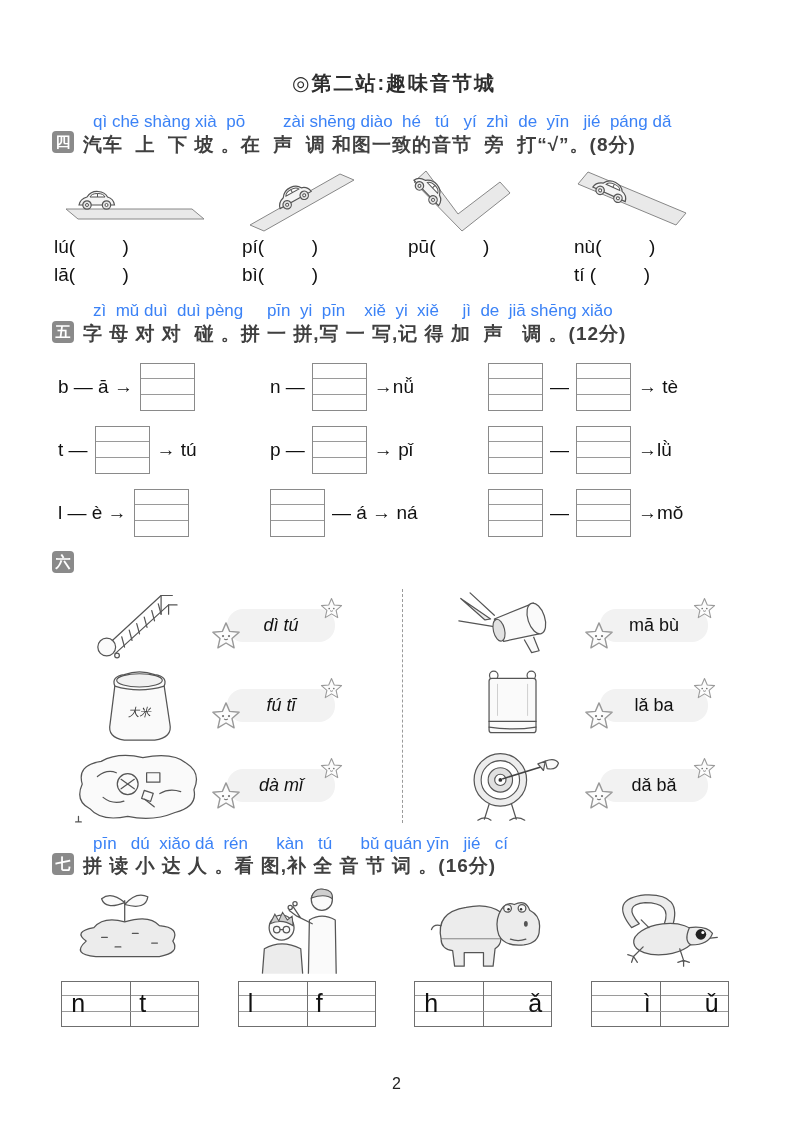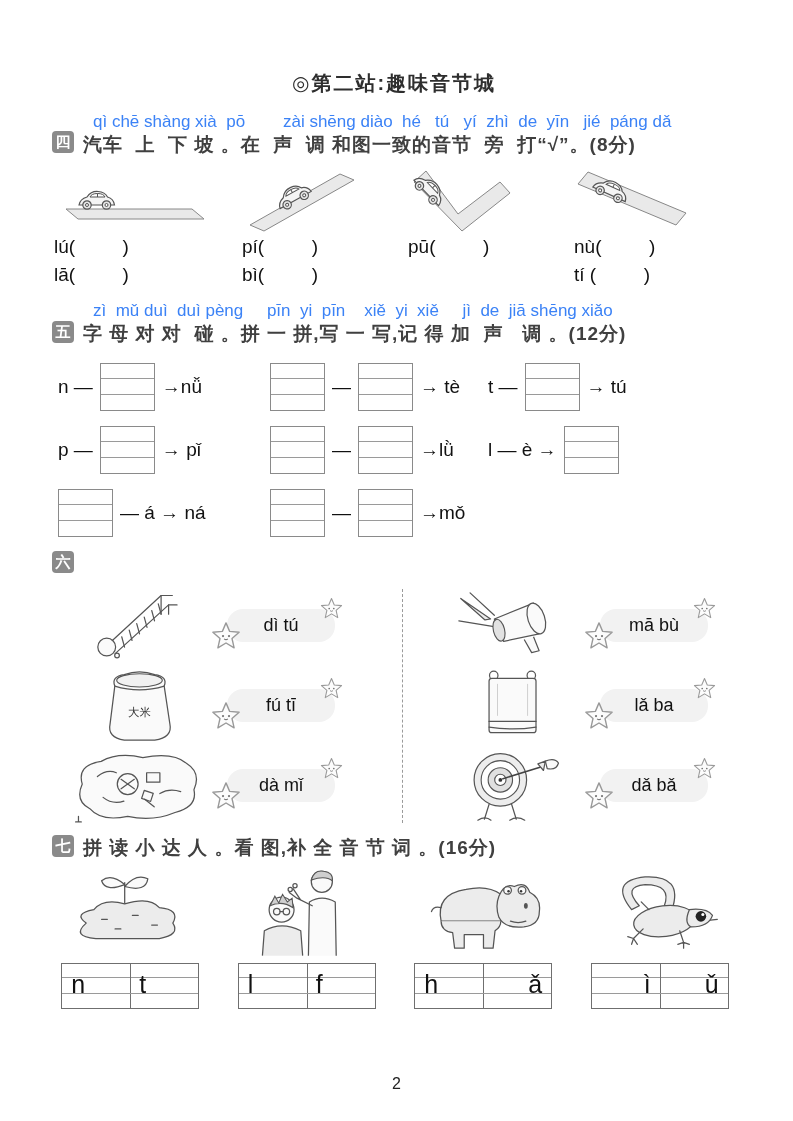--- a/index.html
+++ b/index.html
@@ -25,21 +25,21 @@
   .s5{display:grid;grid-template-columns:212px 218px 254px;row-gap:15px;margin:16px 0 6px 6px;}
   .s5cell{display:flex;align-items:center;gap:7px;font-size:19px;color:#111;white-space:pre;}
   .box4{width:53px;height:46px;border:1px solid #8a8a8a;position:relative;background:#fff;flex:0 0 auto;}
   .box4::before,.box4::after{content:"";position:absolute;left:0;right:0;height:1px;background:#9a9a9a;}
   .box4::before{top:14px;}
   .box4::after{top:30px;}
 
   
   .s6{display:flex;margin-top:12px;}
   .s6group{display:grid;grid-template-columns:175px 1fr;row-gap:6px;align-items:center;}
-  .s6group.left{width:346px;padding-right:4px;}
+  .s6group.left{width:346px;padding-right:4px;font-style:italic;}
   .s6group.right{flex:1;border-left:1px dashed #9a9a9a;padding-left:22px;}
   .s6img{display:flex;justify-content:center;align-items:center;height:74px;}
   .pill{position:relative;background:#f2f2f2;border-radius:16px;width:108px;height:33px;
         display:flex;align-items:center;justify-content:center;font-size:18px;color:#111;}
   .star-bl{position:absolute;left:-16px;bottom:-9px;width:30px;height:30px;}
   .star-tr{position:absolute;right:-8px;top:-12px;width:23px;height:23px;}
 
   
   .s7{display:grid;grid-template-columns:repeat(4,1fr);column-gap:24px;margin:6px 0 0 2px;}
   .s7col{display:flex;flex-direction:column;align-items:center;}
@@ -148,20 +148,24 @@
     <div class="sec-header" style="margin-top:14px;">
       <div class="badge">五</div>
       <div class="htxt">
         <div class="pinyin">zì  mǔ duì  duì pèng     pīn  yi  pīn    xiě  yi  xiě     jì  de  jiā shēng xiǎo</div>
         <div class="hanzi">字 母 对 对  碰 。拼 一 拼,写 一 写,记 得 加  声   调 。(12分)</div>
       </div>
     </div>
 
     <div class="s5">
       <div class="s5cell">
+        <span>b — ā →</span>
+        <div class="box4"></div>
+      </div>
+      <div class="s5cell">
         <span>n —</span>
         <div class="box4"></div>
         <span>→nǚ</span>
       </div>
       <div class="s5cell">
         <div class="box4"></div>
         <span>—</span>
         <div class="box4"></div>
         <span>→ tè</span>
       </div>
@@ -328,20 +332,21 @@
           <svg class="star-tr" viewBox="0 0 24 24">
               <use href="#starg"></use>
             </svg>
         </div>
       </div>
     </div>
 
     <div class="sec-header" style="margin-top:12px;">
       <div class="badge">七</div>
       <div class="htxt">
+        <div class="pinyin">pīn   dú  xiǎo dá  rén      kàn   tú      bǔ quán yīn   jié   cí</div>
         <div class="hanzi">拼 读 小 达 人 。看 图,补 全 音 节 词 。(16分)</div>
       </div>
     </div>
 
     <div class="s7">
       <div class="s7col">
         <div class="s7img">
           <svg viewBox="0 0 135 95" width="130" height="92">
             <path d="M62,42 L62,16" class="lineart"></path>
             <path d="M62,18 Q48,6 38,14 Q42,26 62,18 Z" class="fillwhite"></path>

